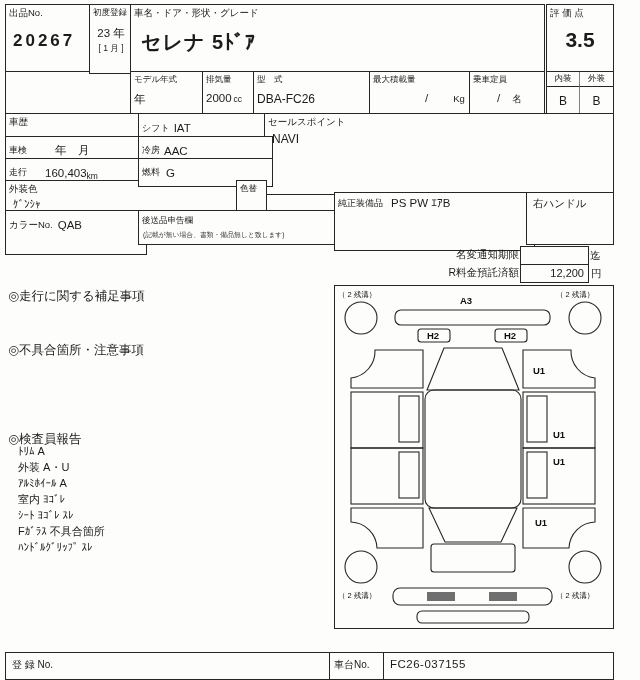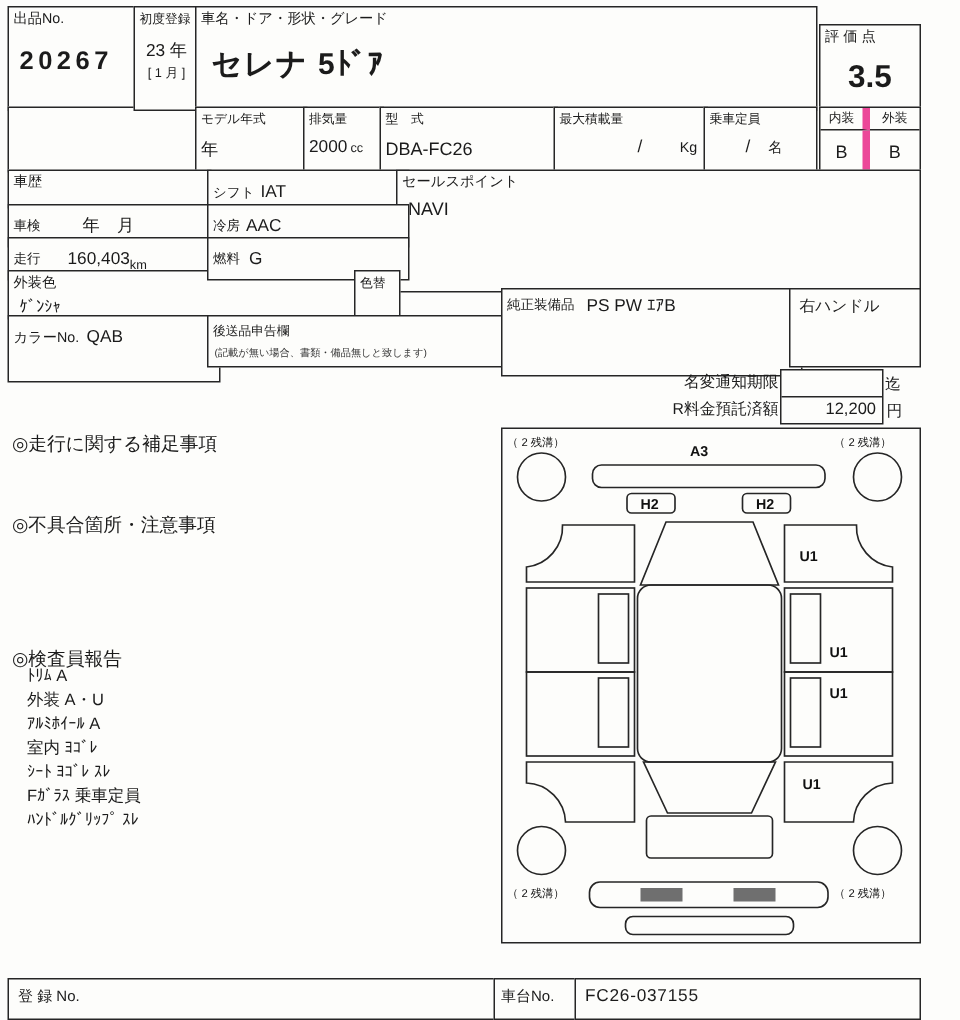--- a/index.html
+++ b/index.html
@@ -13,21 +13,21 @@
 .reg-year{font-size:11.5px;text-align:center;margin-top:6px;white-space:nowrap}
 .reg-month{font-size:8.5px;text-align:center;margin-top:2px;white-space:nowrap}
 .car-name{font-size:20px;font-weight:700;letter-spacing:1px;padding:8px 0 0 10px;white-space:nowrap}
 .score-val{font-size:21px;font-weight:700;text-align:center;margin-top:7px}
 .sub-val{font-size:11.5px;margin-top:5px;padding:0 3px;white-space:nowrap}
 .unit{font-size:8.5px}
 .unit2{font-size:9.5px}
 .grades{display:grid;grid-template-columns:1fr 1fr;grid-template-rows:15px auto}
 .grades>div{display:flex;align-items:center;justify-content:center}
 .gl{font-size:8.5px;border-bottom:1px solid #262626}
-.gr{border-right:5px solid #ec4899}
+.gr{border-right:1px solid #ec4899}
 .gv{font-size:12px}
 .kv{display:flex;align-items:center;padding:2px 3px}
 .kv .k{font-size:9px;white-space:nowrap;flex:none}
 .kv .v{font-size:11.5px;white-space:nowrap}
 .bc-val{font-size:11px;padding:1px 0 0 7px;white-space:nowrap}
 .note{font-size:6.8px;padding:2px 0 0 4px;white-space:nowrap;color:#333}
 .abs{position:absolute;white-space:nowrap}
 .nlbl{font-size:10.5px;width:95px;text-align:right}
 .nsfx{font-size:10.5px}
 .nrow1{height:17px;border-bottom:1px solid #262626;font-size:10px}
@@ -55,21 +55,21 @@
     <div class="lbl sm ctr">初度登録</div>
     <div class="reg-year">23 年</div>
     <div class="reg-month">[ 1 月 ]</div>
   </div>
 
   <div class="cell" style="left:130px;top:4px;width:413px;height:68px">
     <div class="lbl">車名・ドア・形状・グレード</div>
     <div class="car-name">セレナ 5ﾄﾞｱ</div>
   </div>
 
-  <div class="cell" style="left:546px;top:16px;width:66px;height:68px">
+  <div class="cell" style="left:546px;top:4px;width:66px;height:68px">
     <div class="lbl ctr">評 価 点</div>
     <div class="score-val">3.5</div>
   </div>
 
   <div class="cell" style="left:130px;top:71px;width:73px;height:42px">
     <div class="lbl sm">モデル年式</div>
     <div class="sub-val ctr">年</div>
   </div>
 
   <div class="cell" style="left:202px;top:71px;width:52px;height:42px">
@@ -173,21 +173,21 @@
 
   <div class="heading" style="left:8px;top:288px">◎走行に関する補足事項</div>
   <div class="heading" style="left:8px;top:342px">◎不具合箇所・注意事項</div>
   <div class="heading" style="left:8px;top:431px">◎検査員報告</div>
   <div class="report">
     <div>ﾄﾘﾑ A</div>
     <div>外装 A・U</div>
     <div>ｱﾙﾐﾎｲｰﾙ A</div>
     <div>室内 ﾖｺﾞﾚ</div>
     <div>ｼｰﾄ ﾖｺﾞﾚ ｽﾚ</div>
-    <div>Fｶﾞﾗｽ 乗車定員</div>
+    <div>Fｶﾞﾗｽ 不具合箇所</div>
     <div>ﾊﾝﾄﾞﾙｸﾞﾘｯﾌﾟ ｽﾚ</div>
   </div>
 
   <div class="cell" style="left:334px;top:285px;width:278px;height:342px">
     <svg width="276" height="340" viewBox="0 0 276 340">
 
       <circle class="ln" cx="26" cy="32" r="16"></circle>
       <circle class="ln" cx="250" cy="32" r="16"></circle>
       <circle class="ln" cx="26" cy="281" r="16"></circle>
       <circle class="ln" cx="250" cy="281" r="16"></circle>

